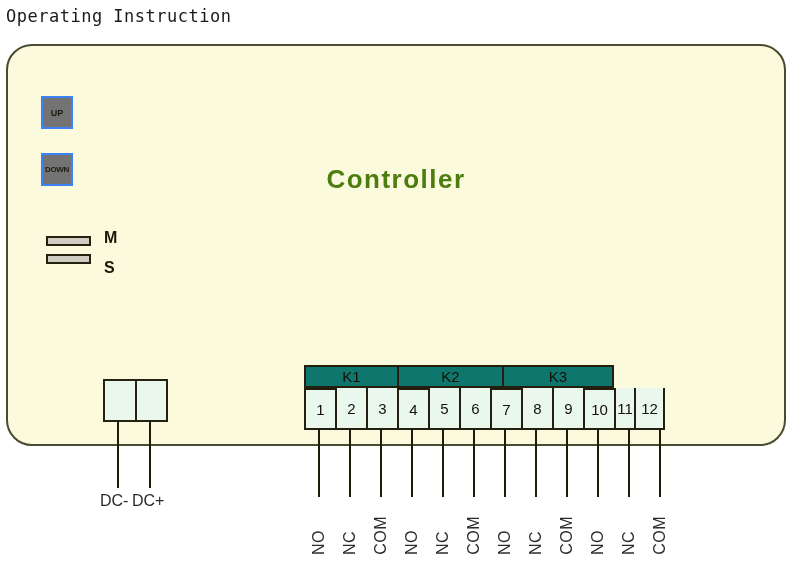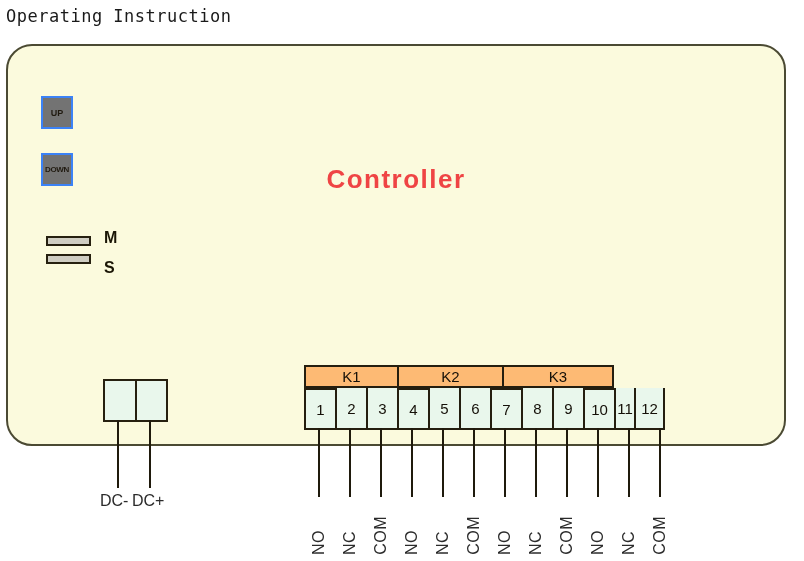--- a/index.html
+++ b/index.html
@@ -33,21 +33,21 @@
     border-radius: 26px;
   }
 
   #panel-title {
     position: absolute;
     left: 0; top: 118px;
     width: 100%;
     text-align: center;
     font-size: 26px;
     font-weight: bold;
-    color: #ef4444;
+    color: #4d7c0f;
     letter-spacing: 1.5px;
   }
 
   
   .pushbtn {
     position: absolute;
     width: 32px; height: 33px;
     background: #737373;
     border: 2px solid #3b82f6;
     display: flex;
@@ -94,21 +94,21 @@
   #dc-block .dc-cell + .dc-cell { border-left: 2px solid #26200f; }
 
   
   #terminal-block {
     position: absolute;
     left: 296px; top: 319px;
     width: 372px;
   }
   #group-row { display: flex; height: 23px; }
   .group-cell {
-    background: #fdba74;
+    background: #0f766e;
     border: 2px solid #241e0f;
     border-right-width: 0;
     display: flex;
     align-items: center;
     justify-content: center;
     font-size: 15px;
     color: #151008;
   }
   .group-cell:last-child { border-right-width: 2px; }
 

